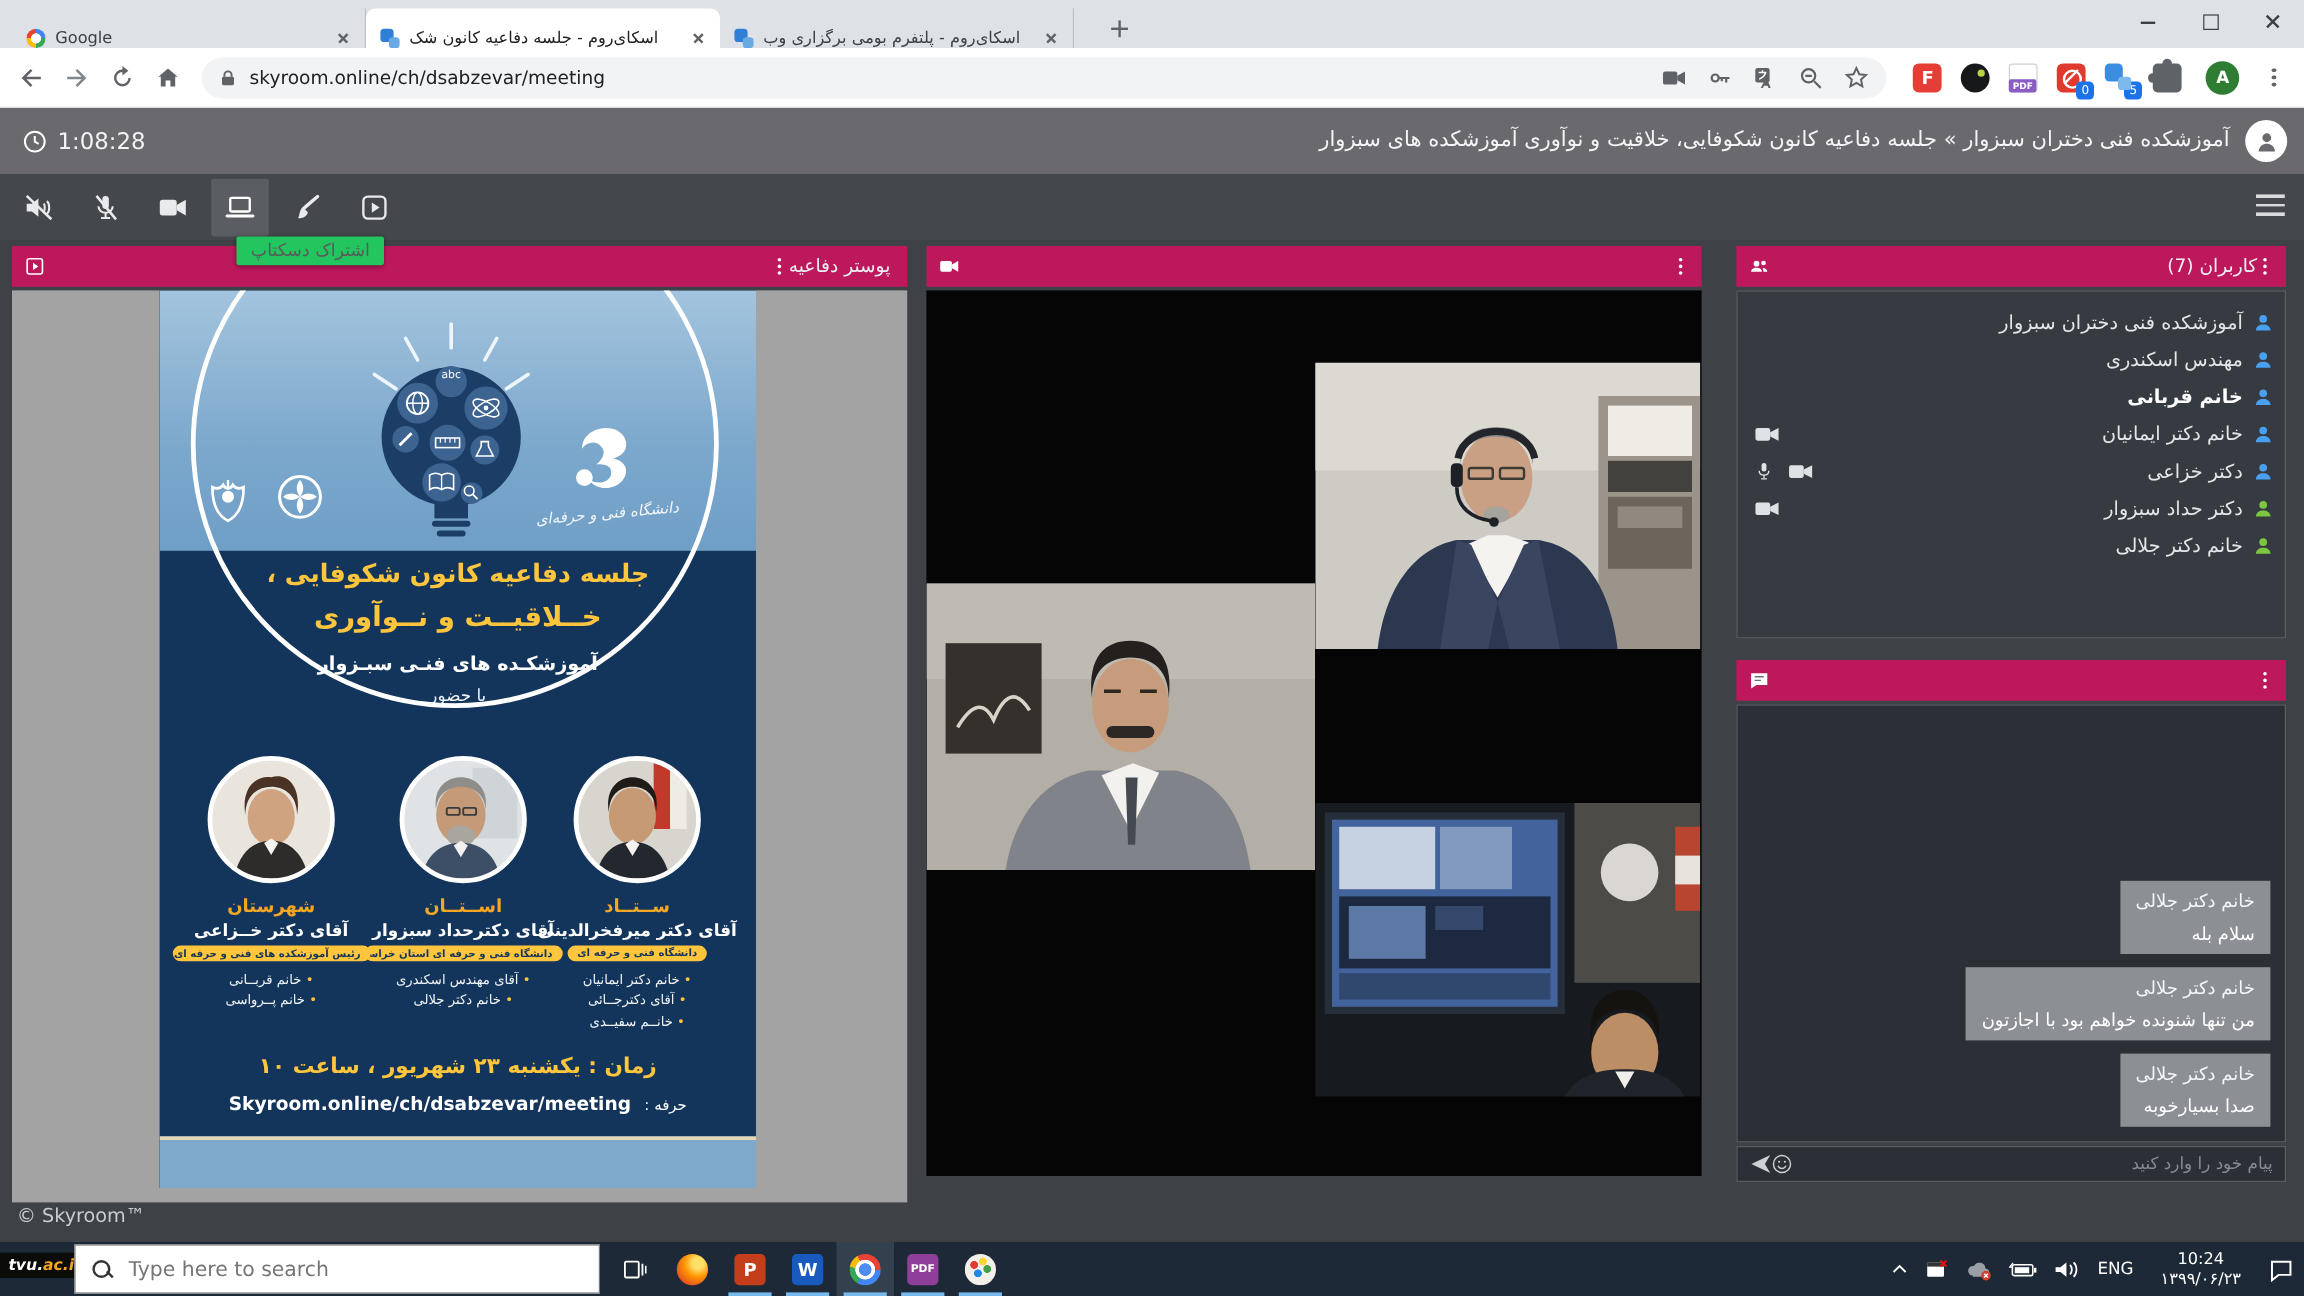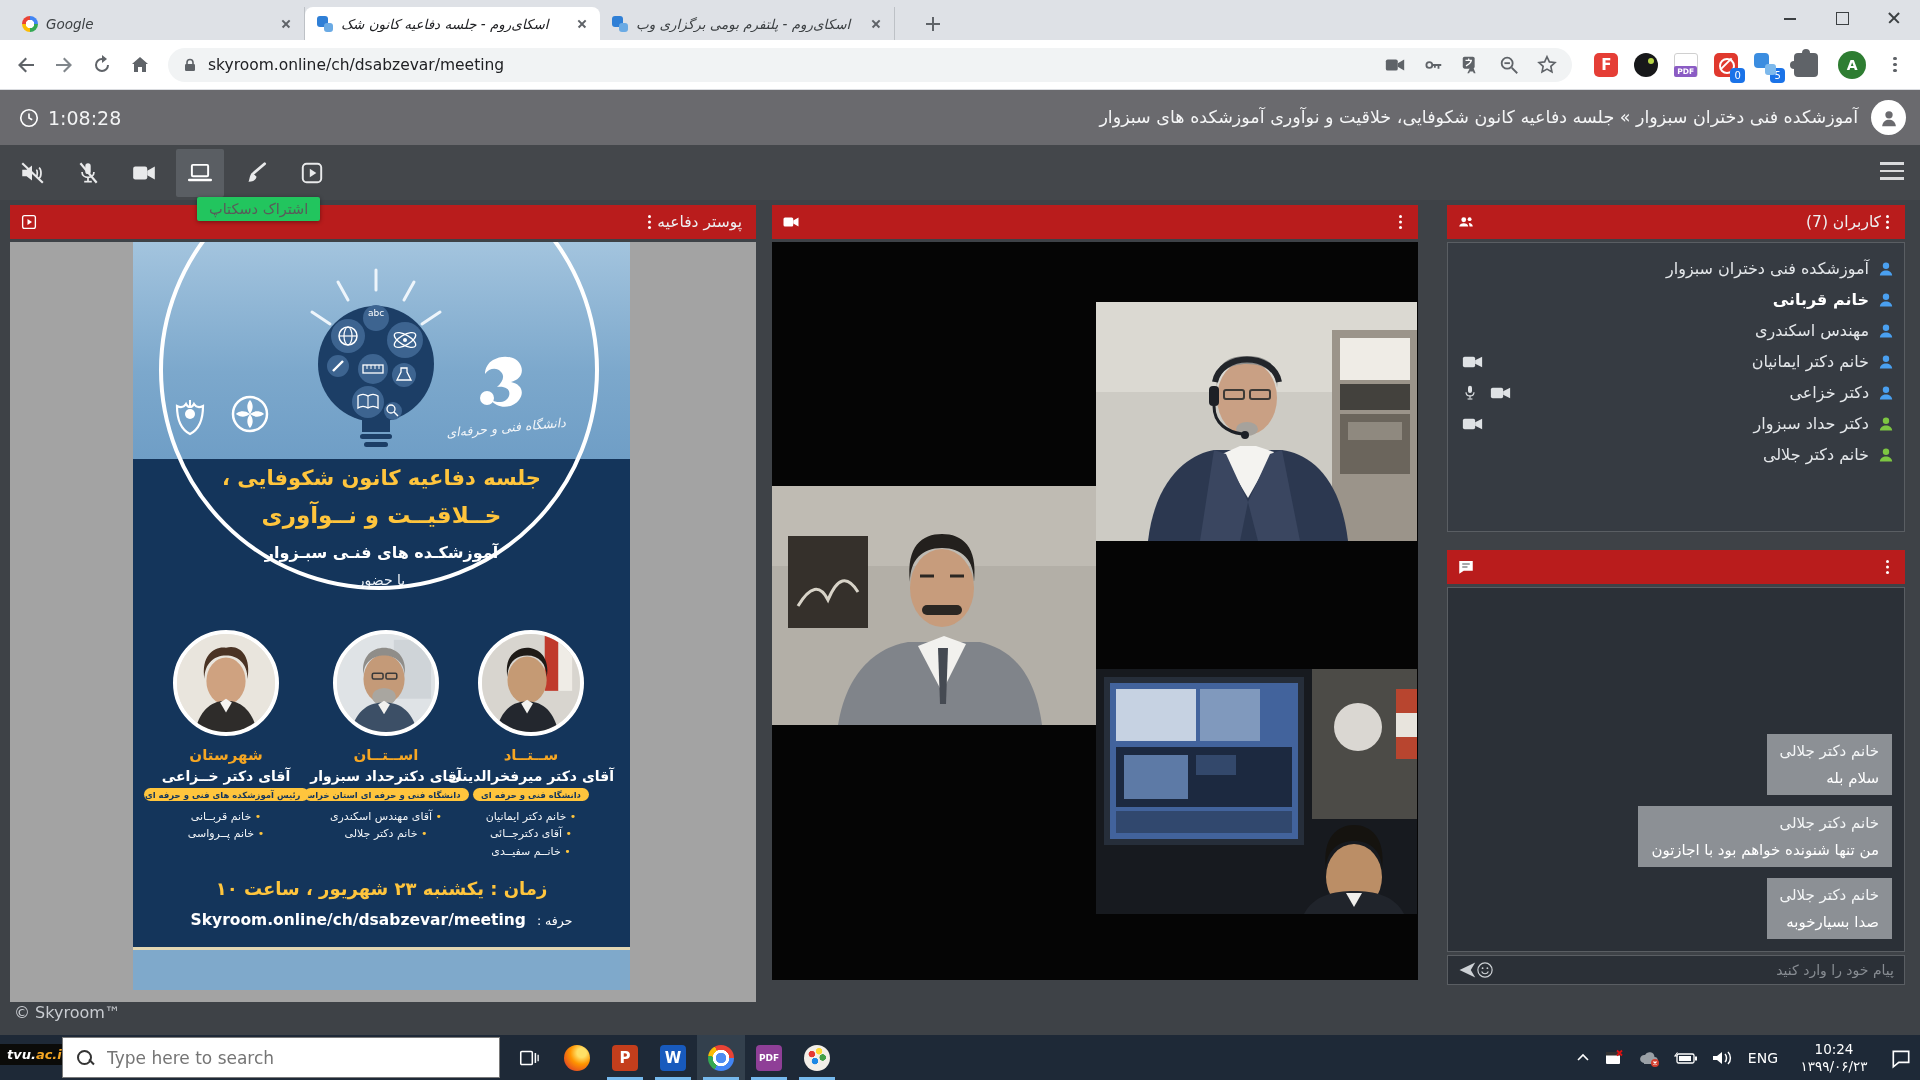--- a/index.html
+++ b/index.html
@@ -4,21 +4,21 @@
 <style>
   * { margin:0; padding:0; box-sizing:border-box; }
   html,body { background:#000; }
   body { font-family:"DejaVu Sans", sans-serif; }
   .screen { position:relative; width:1920px; height:1080px; overflow:hidden; background:#3e4247; }
   svg { display:block; }
 
   
   .tabbar { position:absolute; left:0; top:0; width:1920px; height:40px; background:#dee1e6; }
   .tabs { position:absolute; left:10px; top:7px; display:flex; height:33px; }
-  .tab { width:295px; height:33px; display:flex; align-items:center; padding:0 10px 0 12px; color:#3c4043; position:relative;font-style:italic; }
+  .tab { width:295px; height:33px; display:flex; align-items:flex-end; padding:0 10px 0 12px; color:#3c4043; position:relative; }
   .tab:not(.active){ border-right:1px solid #bdc1c6; }
   .tab.active { background:#fff; border-radius:8px 8px 0 0; color:#202124; border:none; }
   .tab-title { flex:1; font-size:13.5px; white-space:nowrap; overflow:hidden; margin:0 8px; direction:rtl; text-align:left; }
   .tab:first-child .tab-title{ direction:ltr; }
   .fav { width:16px; height:16px; flex:0 0 16px; position:relative; }
   .fav-google { border-radius:50%;
      background: radial-gradient(circle, #fff 0 4px, transparent 4.5px),
        conic-gradient(#4285f4 0 25%, #34a853 25% 50%, #fbbc05 50% 75%, #ea4335 75% 100%); }
   .fav-sky::before { content:""; position:absolute; left:0; top:0; width:11px; height:11px; border-radius:3px; background:#2f7fd6; }
   .fav-sky::after { content:""; position:absolute; right:0; bottom:0; width:9px; height:9px; border-radius:3px; background:#6aaae4; }
@@ -71,21 +71,21 @@
 
   
   .m-toolbar { position:absolute; left:0; top:145px; width:1920px; height:55px; background:#44474b; display:flex; align-items:center; }
   .tool { width:48px; height:48px; margin-left:8px; display:flex; align-items:center; justify-content:center; border-radius:2px; }
   .tool.highlight { background:#5a5e63; }
   .hamburger { position:absolute; right:16px; top:17px; width:24px; height:20px; }
   .hamburger span { display:block; width:24px; height:2.5px; background:#d9dadc; margin-bottom:5px; }
   .tooltip { position:absolute; left:197px; top:197px; background:#22c55e; color:#5a5a5a; font-size:14.5px; padding:4px 12px; border-radius:2px; box-shadow:0 1px 4px rgba(0,0,0,.4); direction:rtl; z-index:50; }
 
   
-  .panel-header { position:absolute; height:34px; background:#b91c1c; display:flex; align-items:center; padding:0 10px; color:#eef0f2; }
+  .panel-header { position:absolute; height:34px; background:#be185d; display:flex; align-items:center; padding:0 10px; color:#eef0f2; }
   .panel-title { font-size:15.5px; direction:rtl; }
   .spacer { flex:1; }
   .vdots { width:14px; height:18px; position:relative; flex:0 0 14px; }
   .vdots::before { content:""; position:absolute; left:5px; top:2px; width:3px; height:3px; border-radius:50%; background:#fff; box-shadow:0 5.5px 0 #fff, 0 11px 0 #fff; }
 
   
   .poster-header { left:10px; top:205px; width:746px; }
   .poster-body { position:absolute; left:10px; top:242px; width:746px; height:760px; background:#a3a3a3; }
   .poster { position:absolute; left:123px; top:0px; width:497px; height:748px; background:#14355b; overflow:hidden; direction:rtl; }
   .p-top { position:absolute; left:0; top:0; width:497px; height:217px; background:linear-gradient(180deg,#a3c4de 0%, #7ca8cc 60%, #6f9ec6 100%); }
@@ -570,39 +570,39 @@
         
       </span>
       <span class="u-name">آموزشکده فنی دختران سبزوار</span>
       <span class="u-person">
         <svg viewBox="0 0 16 16" width="16" height="16" fill="currentColor">
             <circle cx="8" cy="4.8" r="3.2"></circle>
             <path d="M1.8 14.5c.5-3.6 3-5.1 6.2-5.1s5.7 1.5 6.2 5.1z"></path>
           </svg>
       </span>
     </div>
+      <div class="user-row blue">
+      <span class="row-icons">
+        
+        
+      </span>
+      <span class="u-name">مهندس اسکندری</span>
+      <span class="u-person">
+        <svg viewBox="0 0 16 16" width="16" height="16" fill="currentColor">
+            <circle cx="8" cy="4.8" r="3.2"></circle>
+            <path d="M1.8 14.5c.5-3.6 3-5.1 6.2-5.1s5.7 1.5 6.2 5.1z"></path>
+          </svg>
+      </span>
+    </div>
       <div class="user-row blue bold">
       <span class="row-icons">
         
         
       </span>
       <span class="u-name">خانم قربانی</span>
-      <span class="u-person">
-        <svg viewBox="0 0 16 16" width="16" height="16" fill="currentColor">
-            <circle cx="8" cy="4.8" r="3.2"></circle>
-            <path d="M1.8 14.5c.5-3.6 3-5.1 6.2-5.1s5.7 1.5 6.2 5.1z"></path>
-          </svg>
-      </span>
-    </div>
-      <div class="user-row blue">
-      <span class="row-icons">
-        
-        
-      </span>
-      <span class="u-name">مهندس اسکندری</span>
       <span class="u-person">
         <svg viewBox="0 0 16 16" width="16" height="16" fill="currentColor">
             <circle cx="8" cy="4.8" r="3.2"></circle>
             <path d="M1.8 14.5c.5-3.6 3-5.1 6.2-5.1s5.7 1.5 6.2 5.1z"></path>
           </svg>
       </span>
     </div>
       <div class="user-row blue">
       <span class="row-icons">
 

